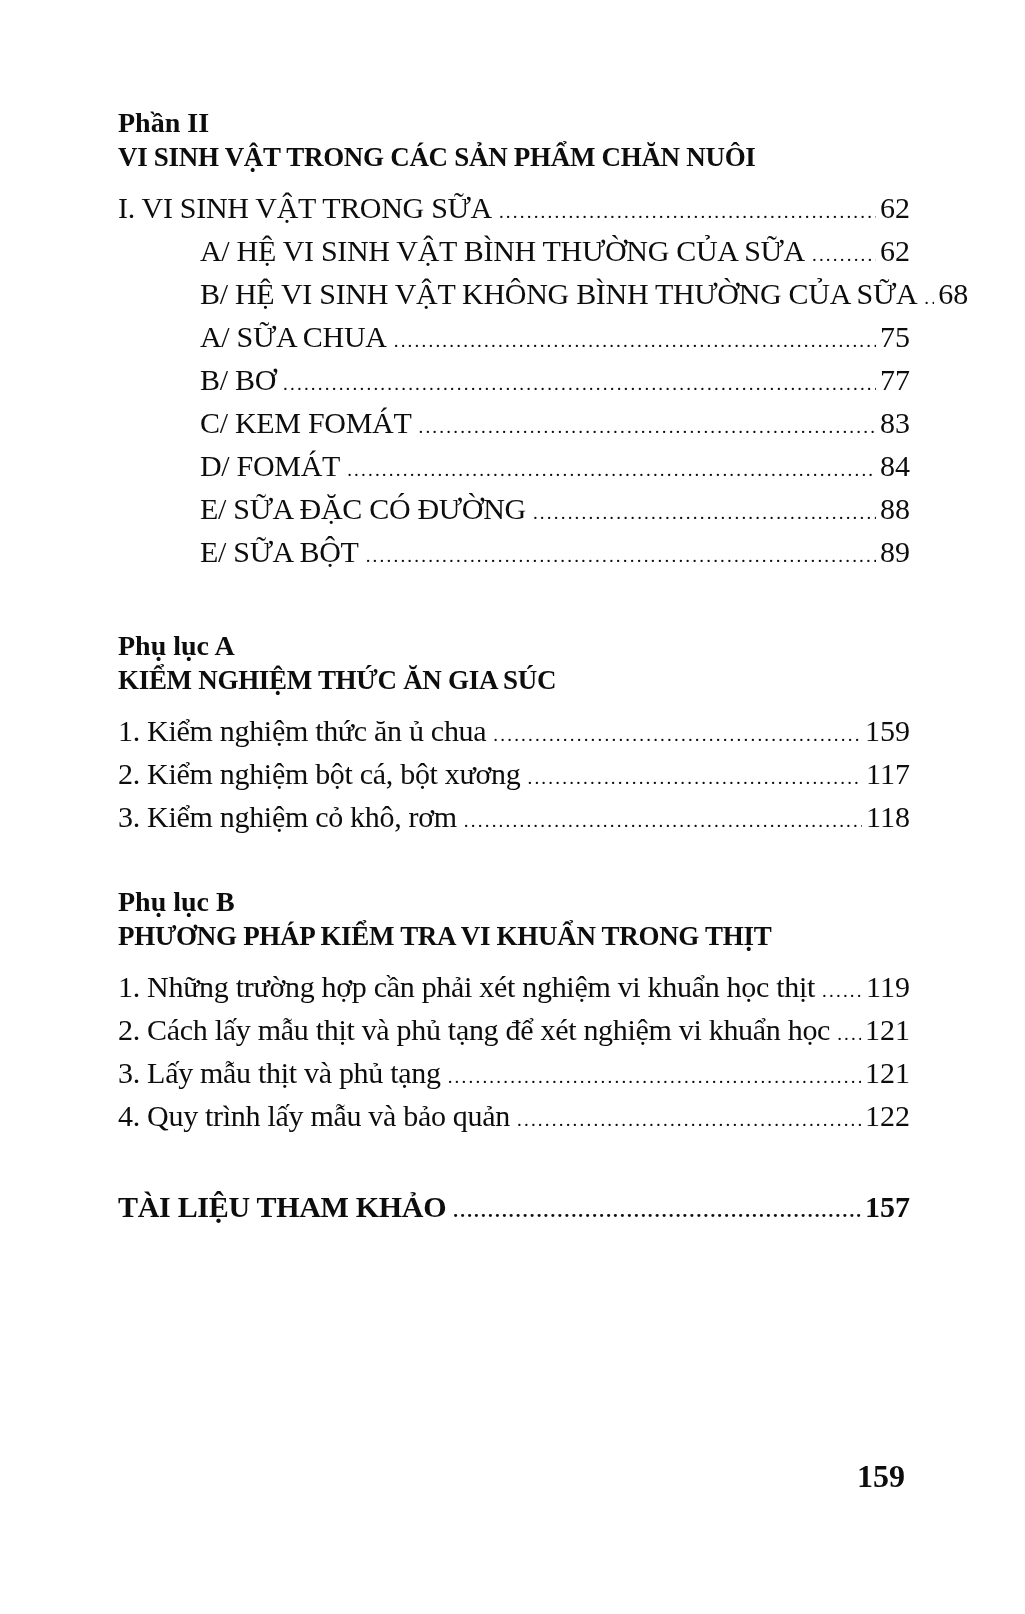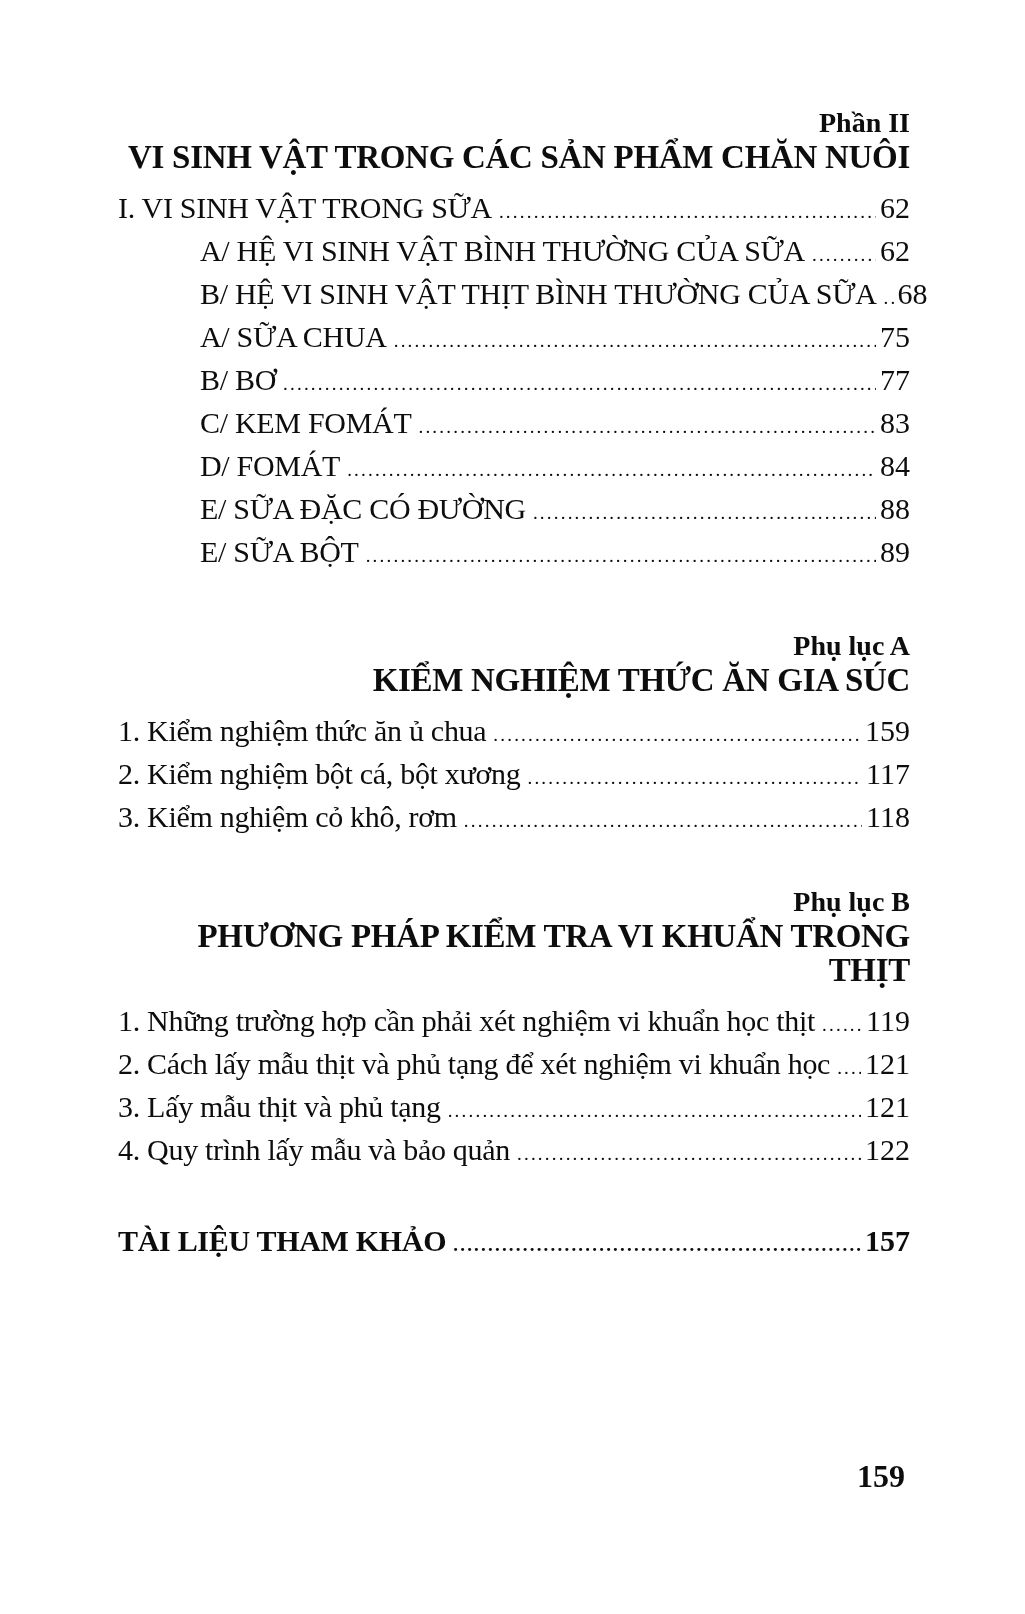--- a/index.html
+++ b/index.html
@@ -16,29 +16,29 @@
   }
   .page {
     position: relative;
     box-sizing: border-box;
     width: 1025px;
     height: 1614px;
     padding: 106px 115px 0 118px;
     background: #ffffff;
   }
   .heading {
-    text-align: right;
+    text-align: left;
     font-weight: bold;
   }
   .h-top {
     font-size: 28px;
     line-height: 34px;
   }
   .h-main {
-    font-size: 33px;
+    font-size: 27px;
     line-height: 34px;
     letter-spacing: -0.3px;
   }
   .toc {
     margin-top: 12px;
   }
   .row {
     display: flex;
     align-items: baseline;
     height: 43px;
@@ -98,21 +98,21 @@
       <span class="label">I. VI SINH VẬT TRONG SỮA</span>
       <span class="dots"></span>
       <span class="pg">62</span>
     </div>
     <div class="row indent">
       <span class="label">A/ HỆ VI SINH VẬT BÌNH THƯỜNG CỦA SỮA</span>
       <span class="dots"></span>
       <span class="pg">62</span>
     </div>
     <div class="row indent">
-      <span class="label">B/ HỆ VI SINH VẬT THỊT BÌNH THƯỜNG CỦA SỮA</span>
+      <span class="label">B/ HỆ VI SINH VẬT KHÔNG BÌNH THƯỜNG CỦA SỮA</span>
       <span class="dots"></span>
       <span class="pg">68</span>
     </div>
     <div class="row indent">
       <span class="label">A/ SỮA CHUA</span>
       <span class="dots"></span>
       <span class="pg">75</span>
     </div>
     <div class="row indent">
       <span class="label">B/ BƠ</span>

